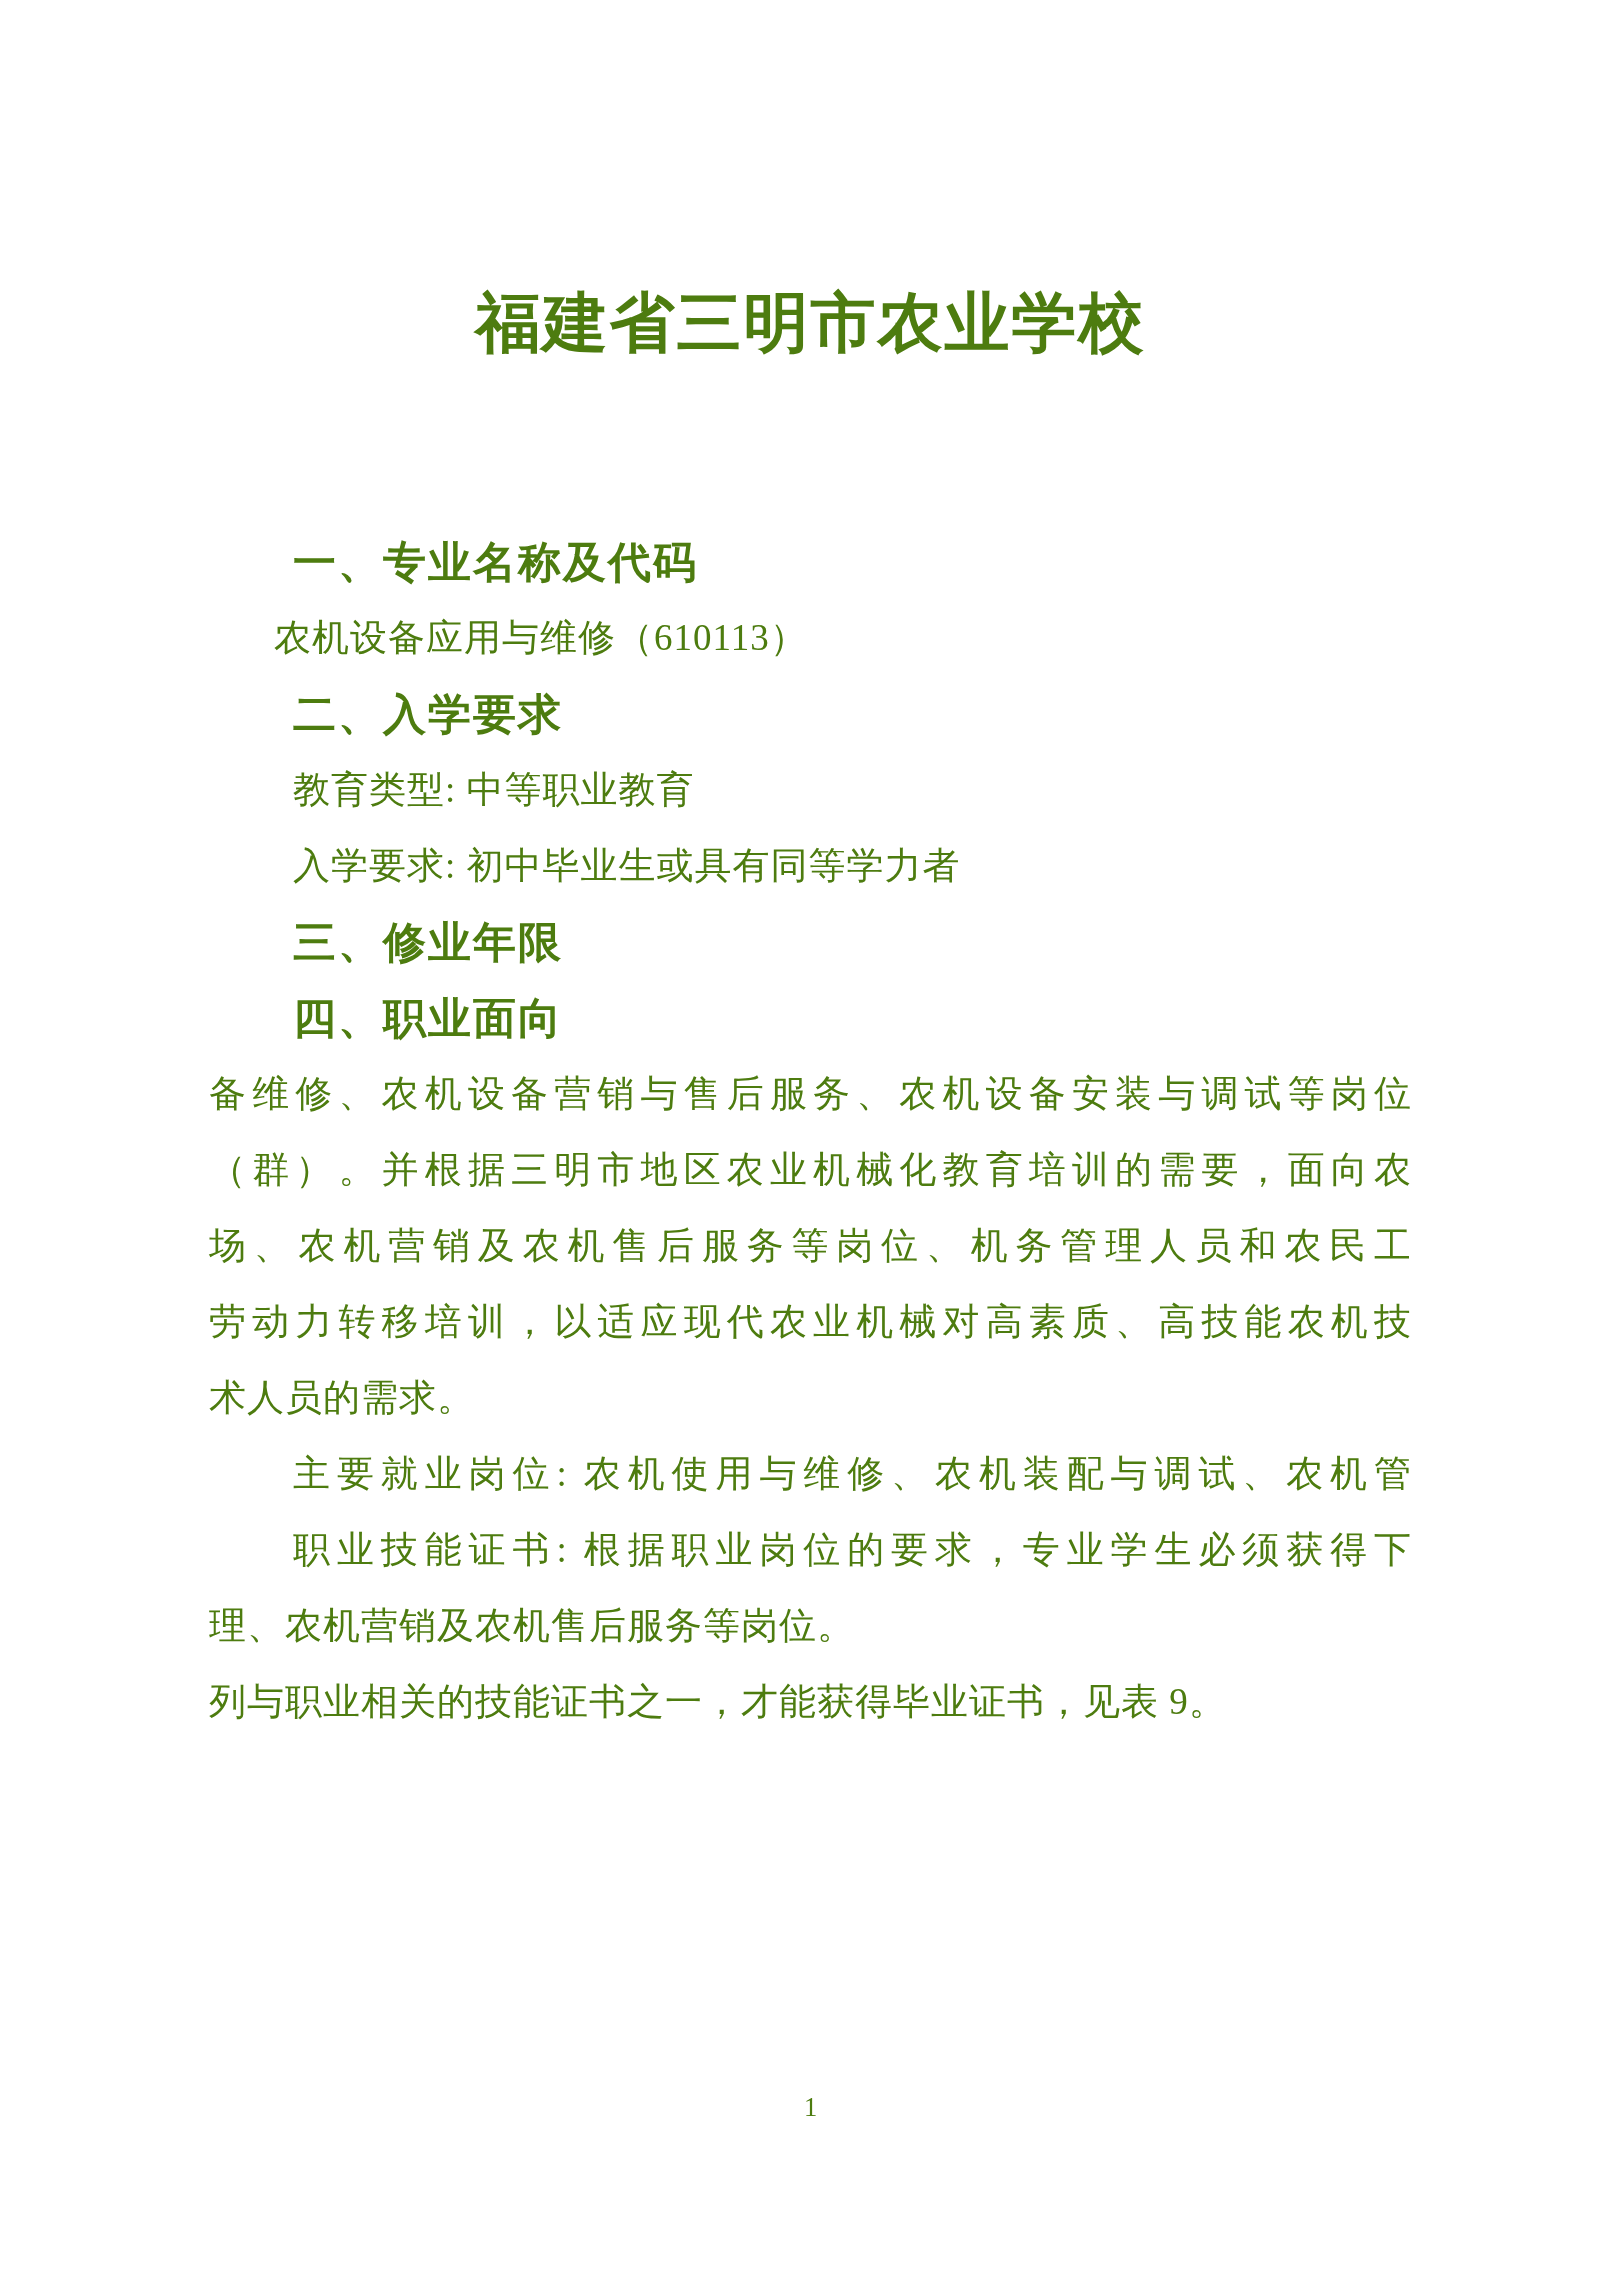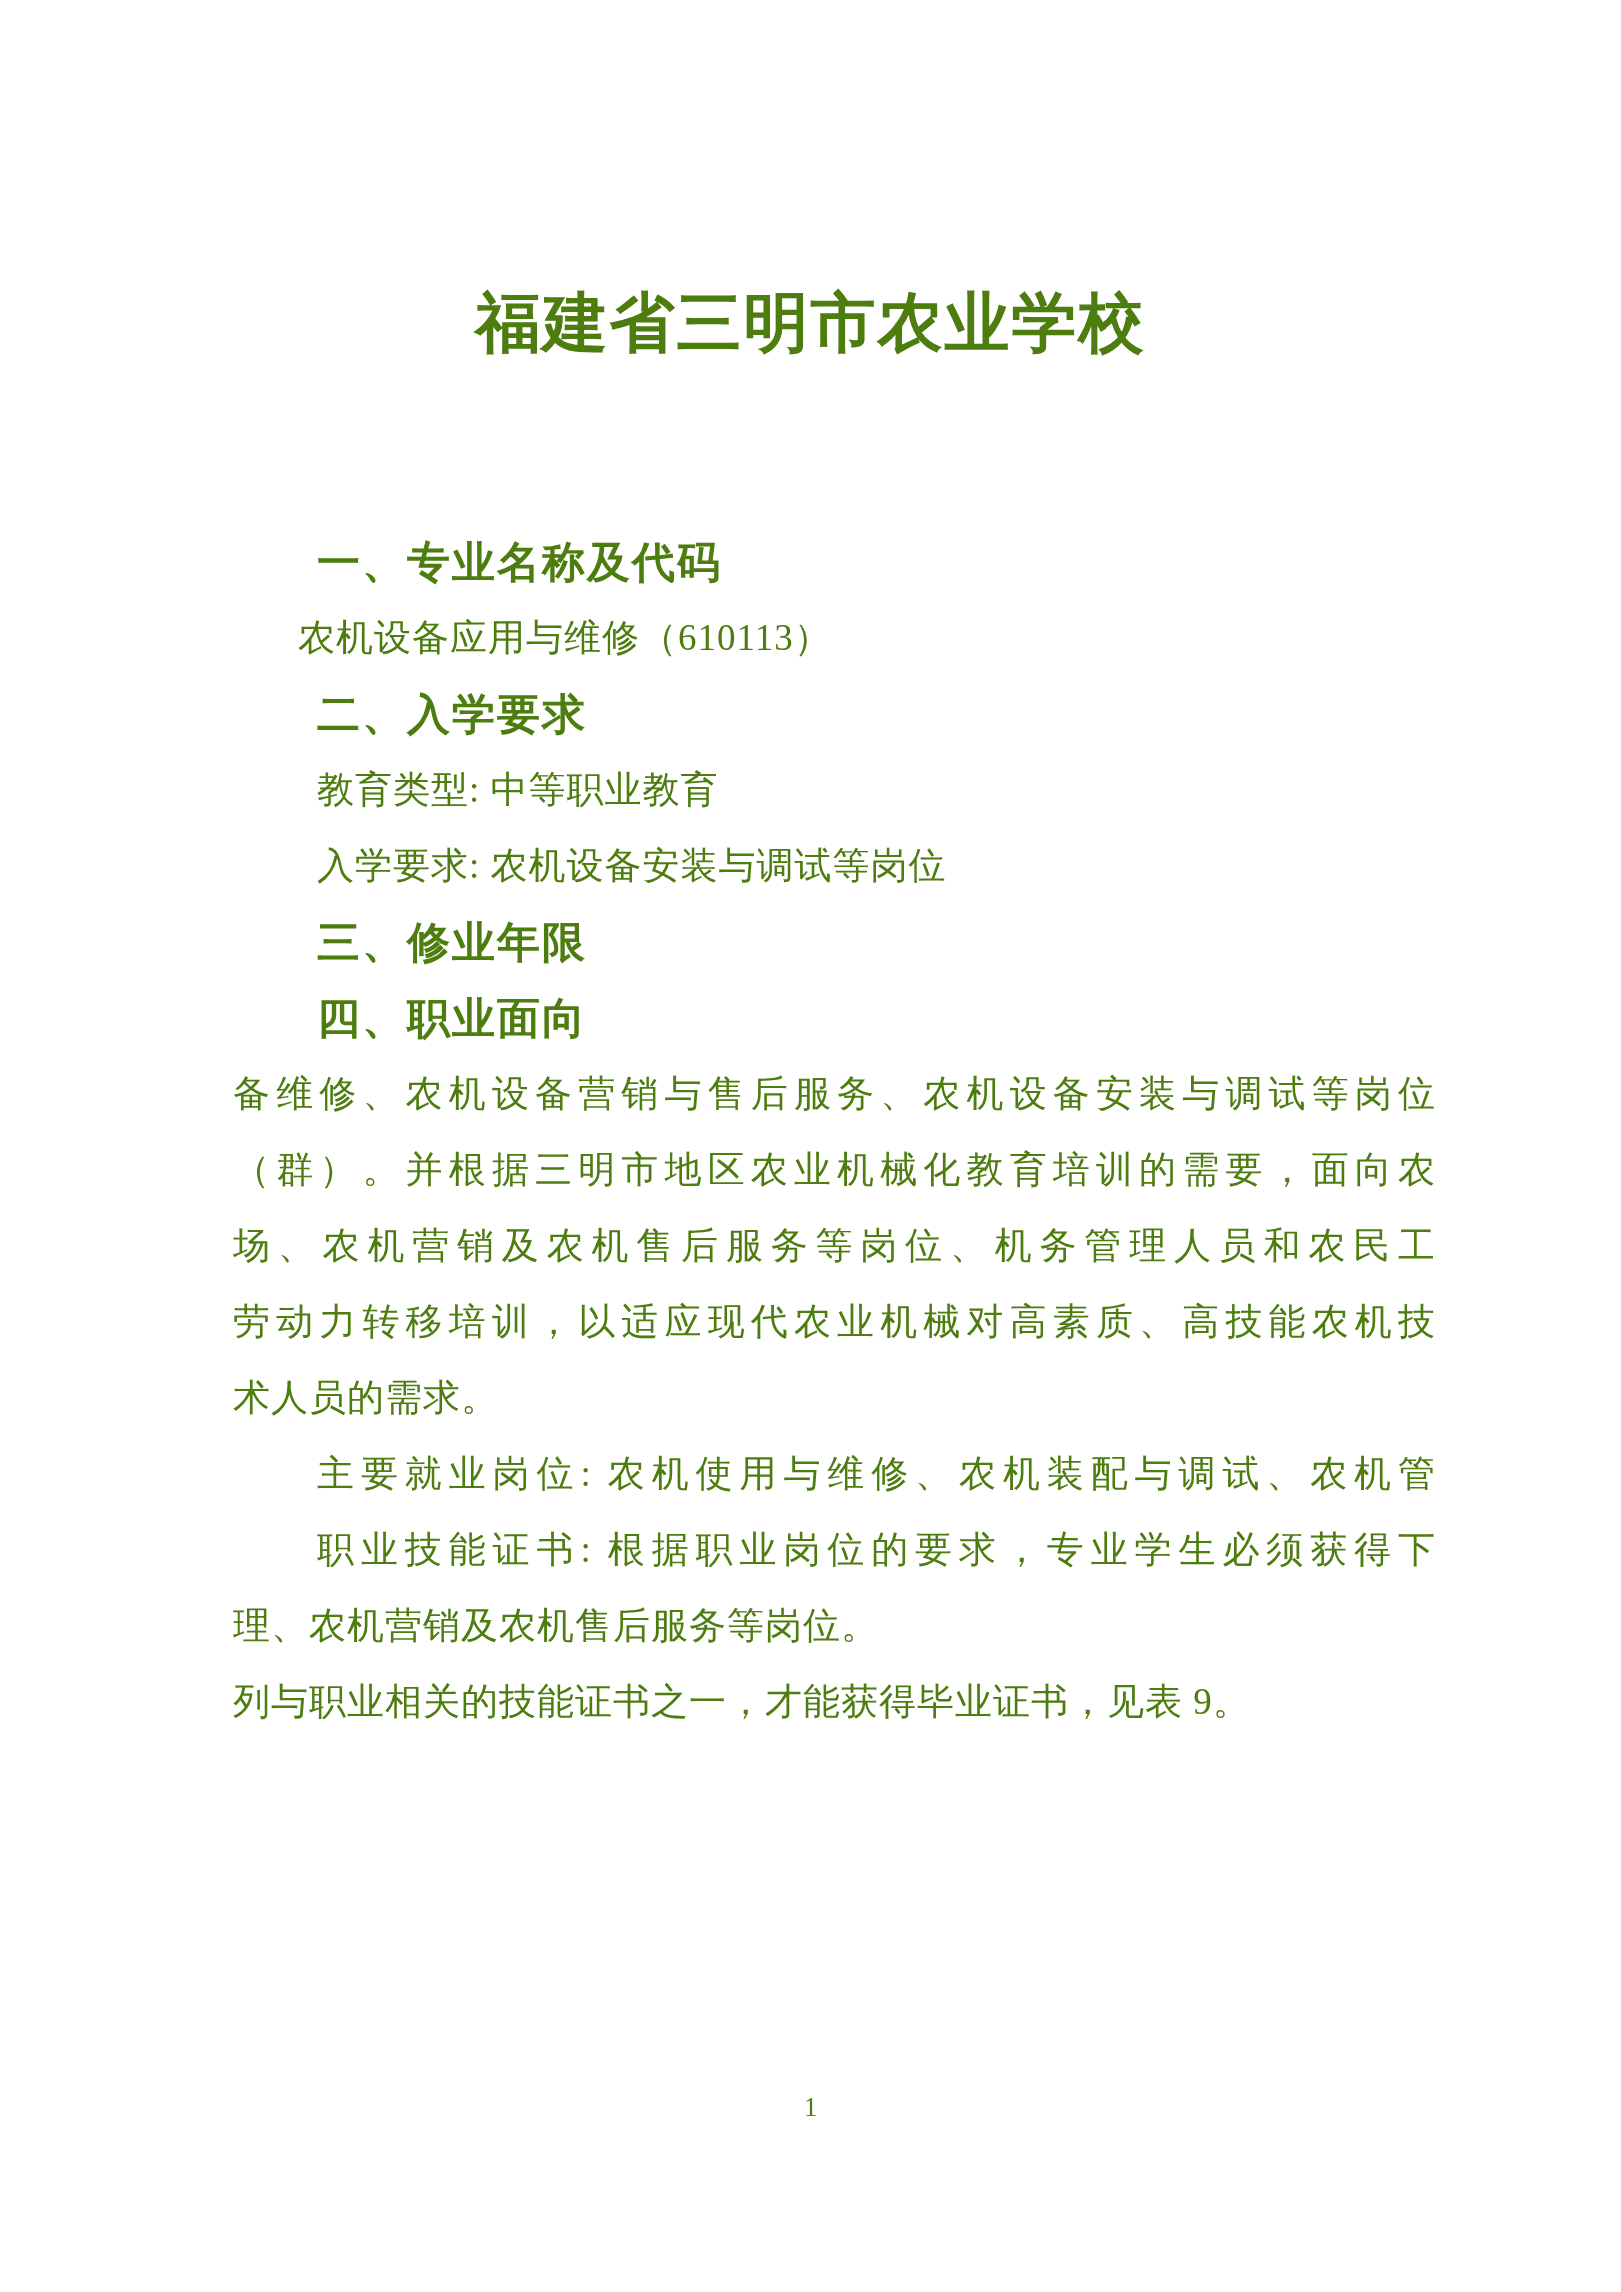--- a/index.html
+++ b/index.html
@@ -30,21 +30,20 @@
     font-size: 65px;
     line-height: 77px;
     letter-spacing: 2px;
     white-space: nowrap;
   }
   .text-column {
     position: absolute;
     left: 209px;
     top: 524px;
     width: 1203px;
-    margin-left: 24px;
   }
   .row {
     height: 76px;
     line-height: 76px;
     font-size: 37px;
     letter-spacing: 1px;
   }
   .heading {
     font-family: "Liberation Sans", "DejaVu Sans", sans-serif;
     font-weight: 700;
@@ -75,21 +74,21 @@
 
   <div class="title-block">
     <div class="title-line">福建省三明市农业学校</div>
   </div>
 
   <div class="text-column">
     <div class="row heading ind2">一、专业名称及代码</div>
     <div class="row ind15">农机设备应用与维修（610113）</div>
     <div class="row heading ind2">二、入学要求</div>
     <div class="row ind2">教育类型: 中等职业教育</div>
-    <div class="row ind2">入学要求: 农机设备安装与调试等岗位</div>
+    <div class="row ind2">入学要求: 初中毕业生或具有同等学力者</div>
     <div class="row heading ind2">三、修业年限</div>
     <div class="row heading ind2">四、职业面向</div>
     <div class="row jl">备维修、农机设备营销与售后服务、农机设备安装与调试等岗位</div>
     <div class="row jl">（群）。并根据三明市地区农业机械化教育培训的需要，面向农</div>
     <div class="row jl">场、农机营销及农机售后服务等岗位、机务管理人员和农民工</div>
     <div class="row jl">劳动力转移培训，以适应现代农业机械对高素质、高技能农机技</div>
     <div class="row">术人员的需求。</div>
     <div class="row jl ind2">主要就业岗位: 农机使用与维修、农机装配与调试、农机管</div>
     <div class="row jl ind2">职业技能证书: 根据职业岗位的要求，专业学生必须获得下</div>
     <div class="row">理、农机营销及农机售后服务等岗位。</div>

